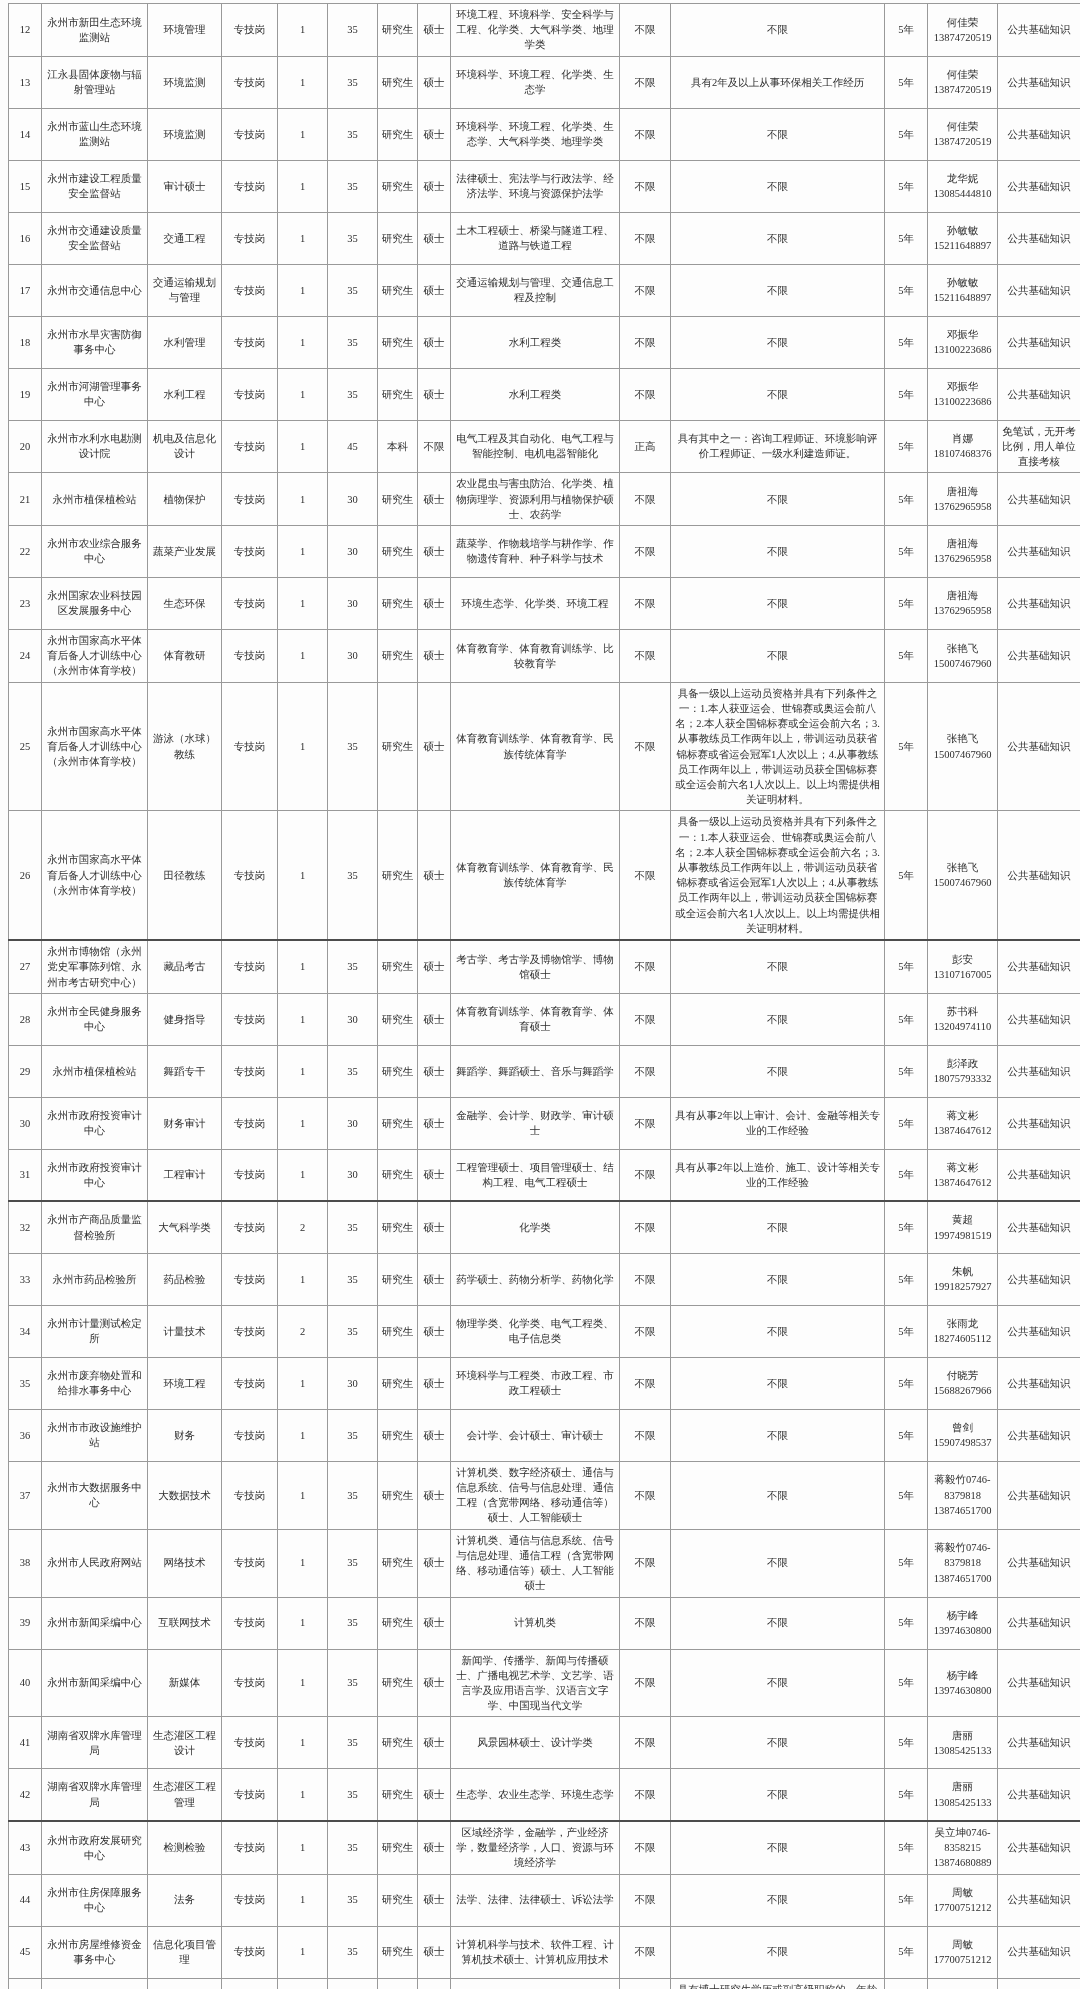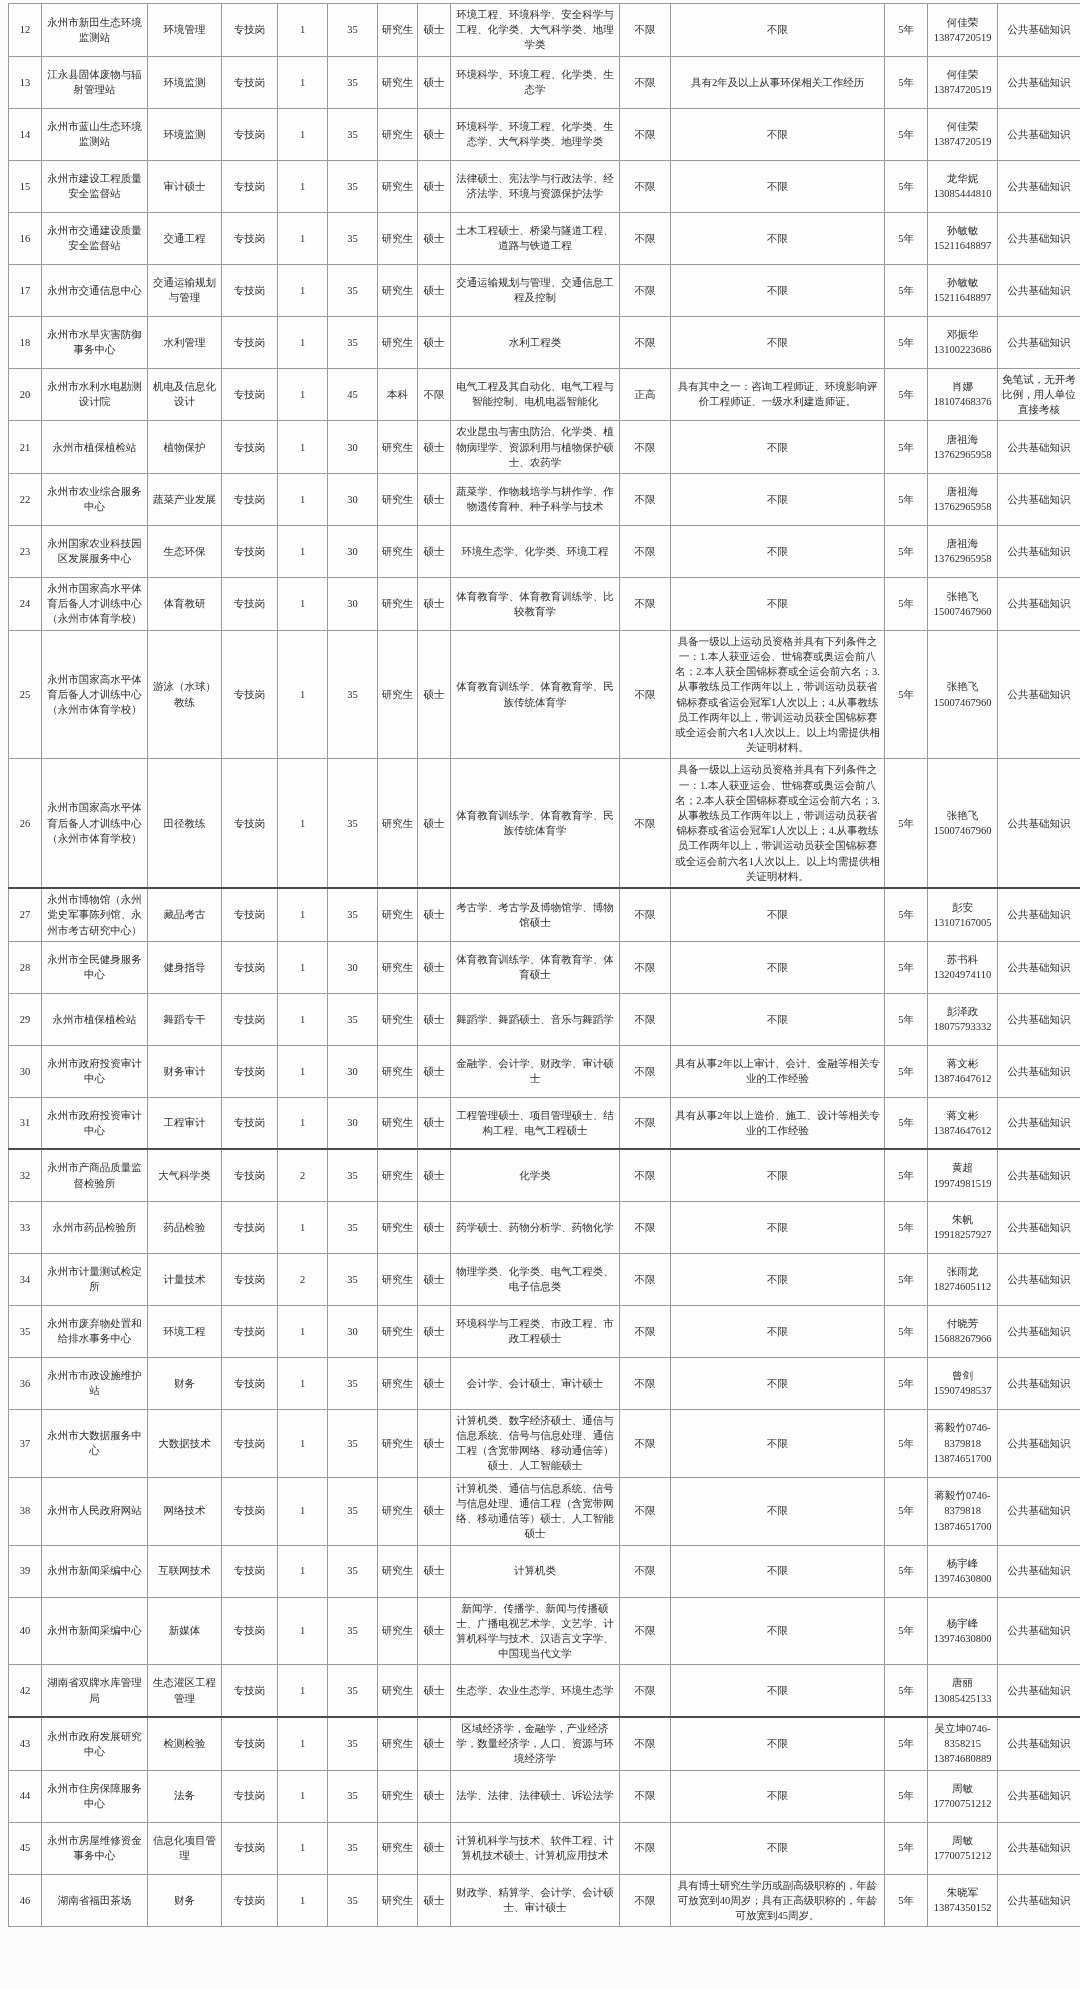--- a/index.html
+++ b/index.html
@@ -154,20 +154,37 @@
     <td>硕士</td>
     <td>水利工程类</td>
     <td>不限</td>
     <td>不限</td>
     <td>5年</td>
     <td>邓振华
 13100223686</td>
     <td>公共基础知识</td>
   </tr>
         <tr>
+    <td>19</td>
+    <td>永州市河湖管理事务中心</td>
+    <td>水利工程</td>
+    <td>专技岗</td>
+    <td>1</td>
+    <td>35</td>
+    <td>研究生</td>
+    <td>硕士</td>
+    <td>水利工程类</td>
+    <td>不限</td>
+    <td>不限</td>
+    <td>5年</td>
+    <td>邓振华
+13100223686</td>
+    <td>公共基础知识</td>
+  </tr>
+        <tr>
     <td>20</td>
     <td>永州市水利水电勘测设计院</td>
     <td>机电及信息化设计</td>
     <td>专技岗</td>
     <td>1</td>
     <td>45</td>
     <td>本科</td>
     <td>不限</td>
     <td>电气工程及其自动化、电气工程与智能控制、电机电器智能化</td>
     <td>正高</td>
@@ -504,26 +521,43 @@
   </tr>
         <tr>
     <td>40</td>
     <td>永州市新闻采编中心</td>
     <td>新媒体</td>
     <td>专技岗</td>
     <td>1</td>
     <td>35</td>
     <td>研究生</td>
     <td>硕士</td>
-    <td>新闻学、传播学、新闻与传播硕士、广播电视艺术学、文艺学、计算机科学与技术、汉语言文字学、中国现当代文学</td>
+    <td>新闻学、传播学、新闻与传播硕士、广播电视艺术学、文艺学、语言学及应用语言学、汉语言文字学、中国现当代文学</td>
     <td>不限</td>
     <td>不限</td>
     <td>5年</td>
     <td>杨宇峰
 13974630800</td>
+    <td>公共基础知识</td>
+  </tr>
+        <tr>
+    <td>41</td>
+    <td>湖南省双牌水库管理局</td>
+    <td>生态灌区工程设计</td>
+    <td>专技岗</td>
+    <td>1</td>
+    <td>35</td>
+    <td>研究生</td>
+    <td>硕士</td>
+    <td>风景园林硕士、设计学类</td>
+    <td>不限</td>
+    <td>不限</td>
+    <td>5年</td>
+    <td>唐丽
+13085425133</td>
     <td>公共基础知识</td>
   </tr>
         <tr class="page-break">
     <td>42</td>
     <td>湖南省双牌水库管理局</td>
     <td>生态灌区工程管理</td>
     <td>专技岗</td>
     <td>1</td>
     <td>35</td>
     <td>研究生</td>

